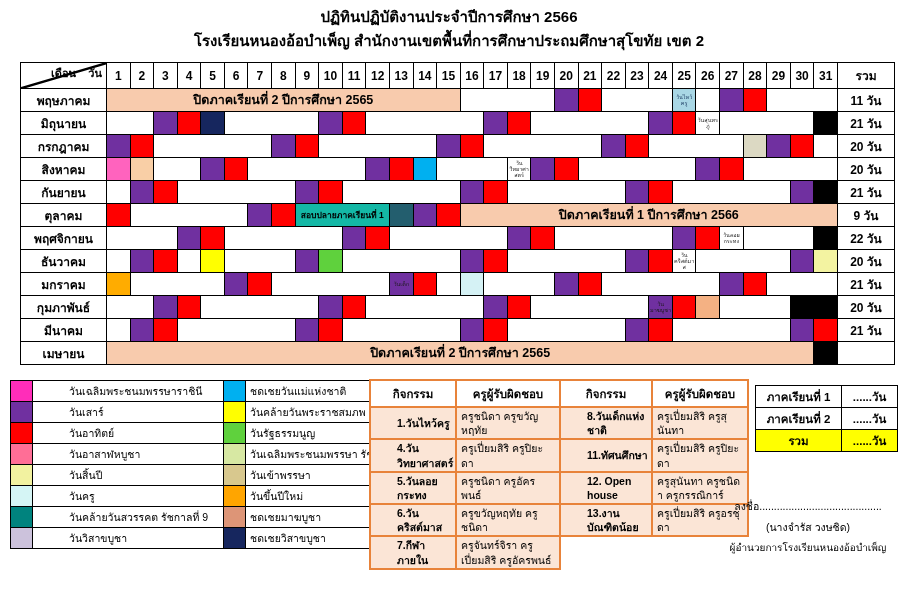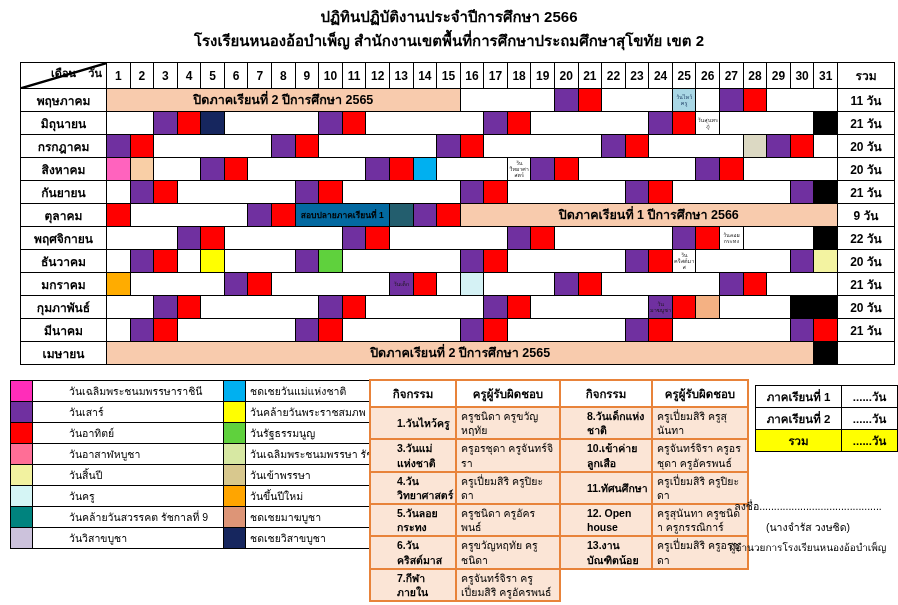--- a/index.html
+++ b/index.html
@@ -192,21 +192,21 @@
           <td style="background: rgb(112, 48, 160);"></td>
           <td style="background: rgb(0, 0, 0);"></td>
           <td class="totalcell">21 วัน</td>
         </tr>
         <tr>
           <td class="mname">ตุลาคม</td>
           <td style="background: rgb(255, 0, 0);"></td>
           <td colspan="5"></td>
           <td style="background: rgb(112, 48, 160);"></td>
           <td style="background: rgb(255, 0, 0);"></td>
-          <td colspan="4" class="md" style="background: #0369a1;">สอบปลายภาคเรียนที่ 1</td>
+          <td colspan="4" class="md" style="background: #14b8a6;">สอบปลายภาคเรียนที่ 1</td>
           <td style="background: rgb(35, 94, 110);"></td>
           <td style="background: rgb(112, 48, 160);"></td>
           <td style="background: rgb(255, 0, 0);"></td>
           <td colspan="16" class="lg" style="background: rgb(248, 203, 173);">ปิดภาคเรียนที่ 1 ปีการศึกษา 2566</td>
           <td class="totalcell">9 วัน</td>
         </tr>
         <tr>
           <td class="mname">พฤศจิกายน</td>
           <td colspan="3"></td>
           <td style="background: rgb(112, 48, 160);"></td>
@@ -383,26 +383,20 @@
         </tr>
       </thead>
     <tbody id="acts-body">
         <tr>
           <td class="act">1.วันไหว้ครู</td>
           <td>ครูชนิดา ครูขวัญหฤทัย</td>
           <td class="act">8.วันเด็กแห่งชาติ</td>
           <td>ครูเปี่ยมสิริ ครูสุนันทา</td>
         </tr>
         <tr>
-          <td class="act">3.วันแม่แห่งชาติ</td>
-          <td>ครูอรชุดา ครูจันทร์จิรา</td>
-          <td class="act">10.เข้าค่ายลูกเสือ</td>
-          <td>ครูจันทร์จิรา ครูอรชุดา ครูอัครพนธ์</td>
-        </tr>
-        <tr>
           <td class="act">4.วันวิทยาศาสตร์</td>
           <td>ครูเปี่ยมสิริ ครูปิยะดา</td>
           <td class="act">11.ทัศนศึกษา</td>
           <td>ครูเปี่ยมสิริ ครูปิยะดา</td>
         </tr>
         <tr>
           <td class="act">5.วันลอยกระทง</td>
           <td>ครูชนิดา ครูอัครพนธ์</td>
           <td class="act">12. Open house</td>
           <td>ครูสุนันทา ครูชนิดา ครูกรรณิการ์</td>

